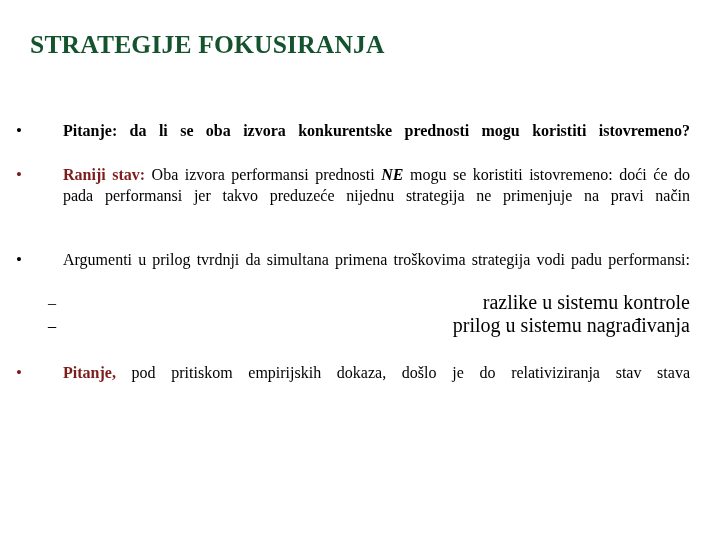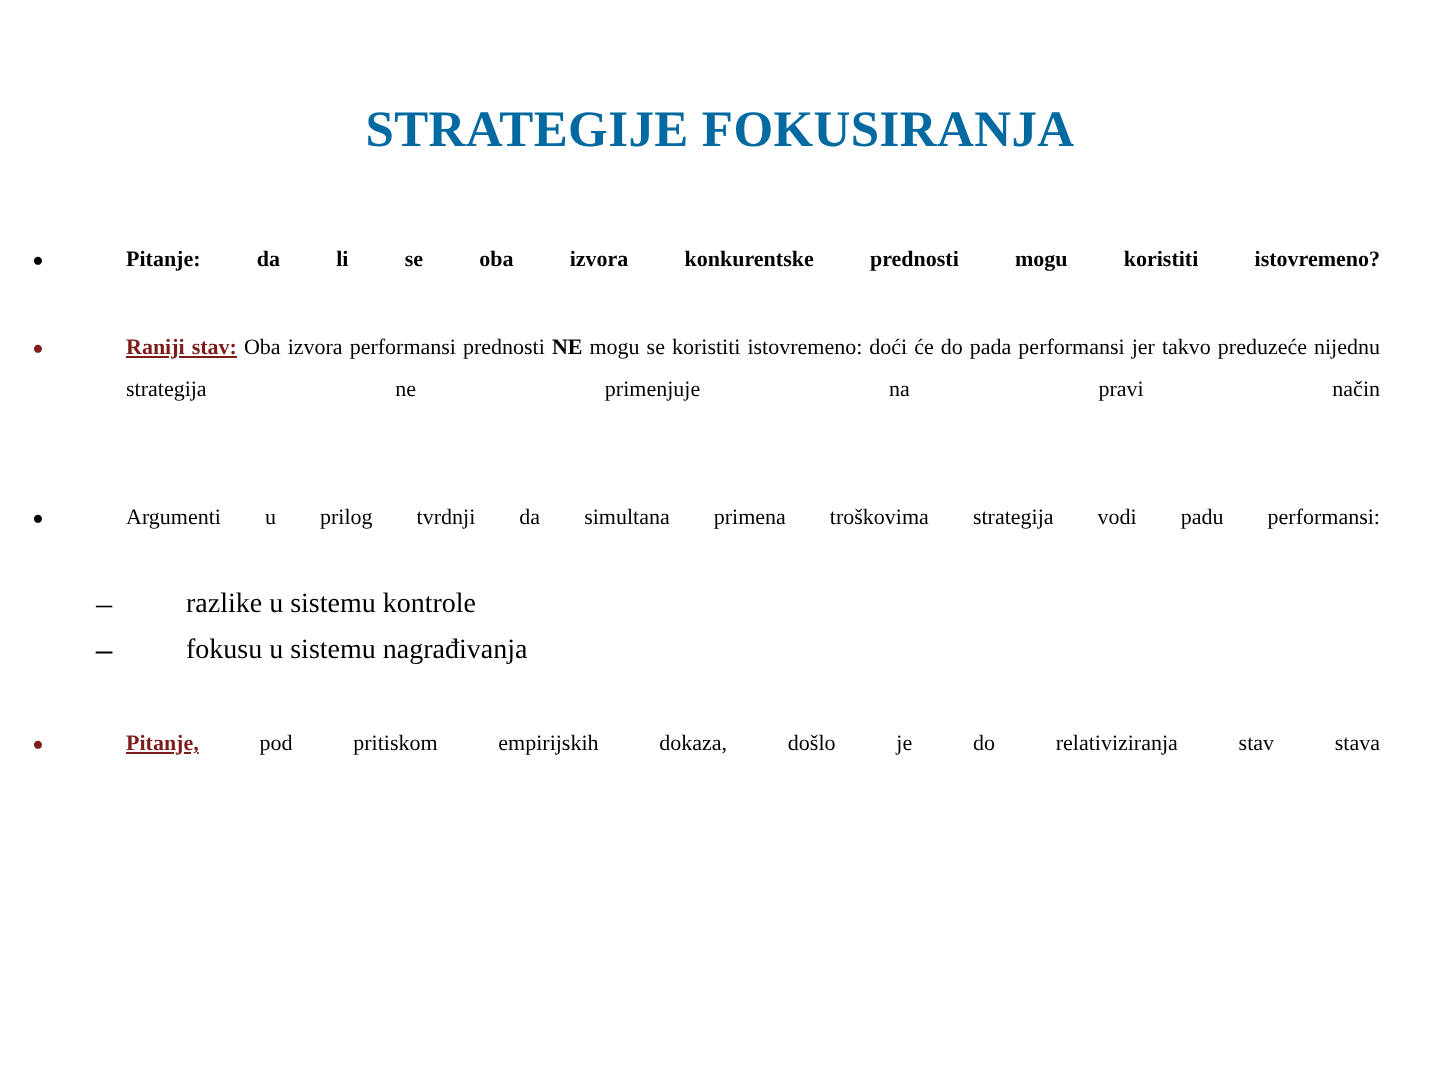--- a/index.html
+++ b/index.html
@@ -22,29 +22,28 @@
     height: 540px;
     background: #ffffff;
   }
 
   
   .slide-title {
     position: absolute;
     left: 30px;
     top: 30px;
     width: 660px;
-    text-align: center;
+    text-align: left;
     font-family: "Liberation Serif", "DejaVu Serif", serif;
     font-weight: bold;
     font-size: 25.5px;
     line-height: 30px;
     letter-spacing: 0.2px;
-    color: #0369a1;
+    color: #14532d;
     white-space: nowrap;
-    margin-top: 20px;
   }
 
   
   .body-area {
     position: absolute;
     left: 14px;
     top: 120px;
     width: 676px;
   }
 
@@ -60,21 +59,21 @@
     left: 2px;
     top: 0;
     width: 14px;
     font-size: 17px;
     line-height: 21px;
     text-align: left;
   }
 
   .bullet-text {
     display: block;
-    font-size: 11px;
+    font-size: 16px;
     line-height: 21px;
     text-align: justify;
     text-justify: inter-word;
     hyphens: none;
   }
 
   
   .bullet-text::after {
     content: "";
     display: inline-block;
@@ -83,44 +82,43 @@
 
   
   .lvl1-bold .bullet-text { font-weight: bold; }
 
   .red-marker { color: #7C1D1B; }
   .black-marker { color: #000000; }
 
   .lead-red {
     color: #7C1D1B;
     font-weight: bold;
-    text-decoration: underline;
   }
-  .inline-bold { font-weight: bold; }
+  .inline-bold { font-weight: bold; font-style: italic; }
 
   
   .sub-row {
     position: relative;
     display: block;
     padding-left: 79px;   
     margin: 0;
   }
   .sub-marker {
     position: absolute;
     left: 34px;
     top: 0;
     font-size: 16.1px;
     line-height: 23px;
     color: #000000;
   }
   .sub-text {
     display: block;
-    font-size: 14px;
+    font-size: 20px;
     line-height: 23px;
-    text-align: left;
+    text-align: right;
   }
 
   
   .gap-sm { height: 2px; }
   .gap-md { height: 22px; }
   .gap-lg { height: 25px; }
 </style>
 </head>
 <body>
 
@@ -151,21 +149,21 @@
 
     <div class="sub-row">
       <span class="sub-marker">–</span>
       <span class="sub-text">razlike u sistemu kontrole</span>
     </div>
     <div class="sub-row">
       <span class="sub-marker">–</span>
     </div>
     <div class="sub-row">
       <span class="sub-marker">–</span>
-      <span class="sub-text">fokusu u sistemu nagrađivanja</span>
+      <span class="sub-text">prilog u sistemu nagrađivanja</span>
     </div>
 
     <div class="gap-lg"></div>
 
     <div class="bullet-row">
       <span class="bullet-marker red-marker">•</span>
       <span class="bullet-text"><span class="lead-red">Pitanje,</span><span> pod pritiskom empirijskih dokaza, došlo je do relativiziranja stav stava</span></span>
     </div>
 
   </div>

